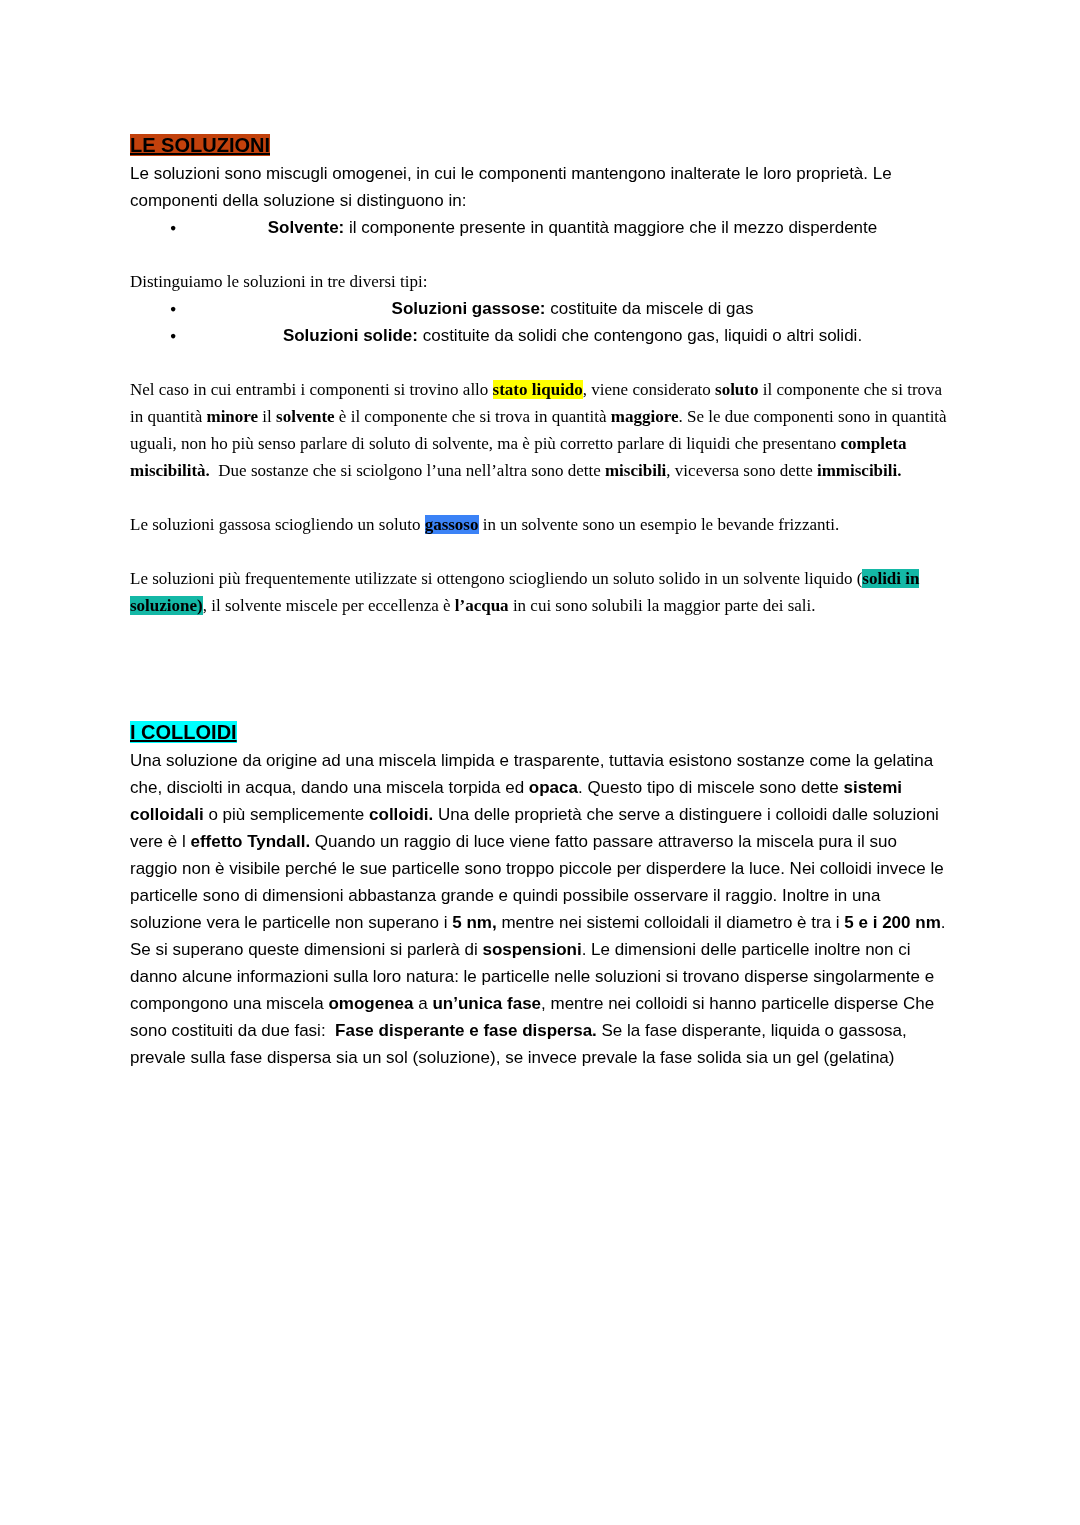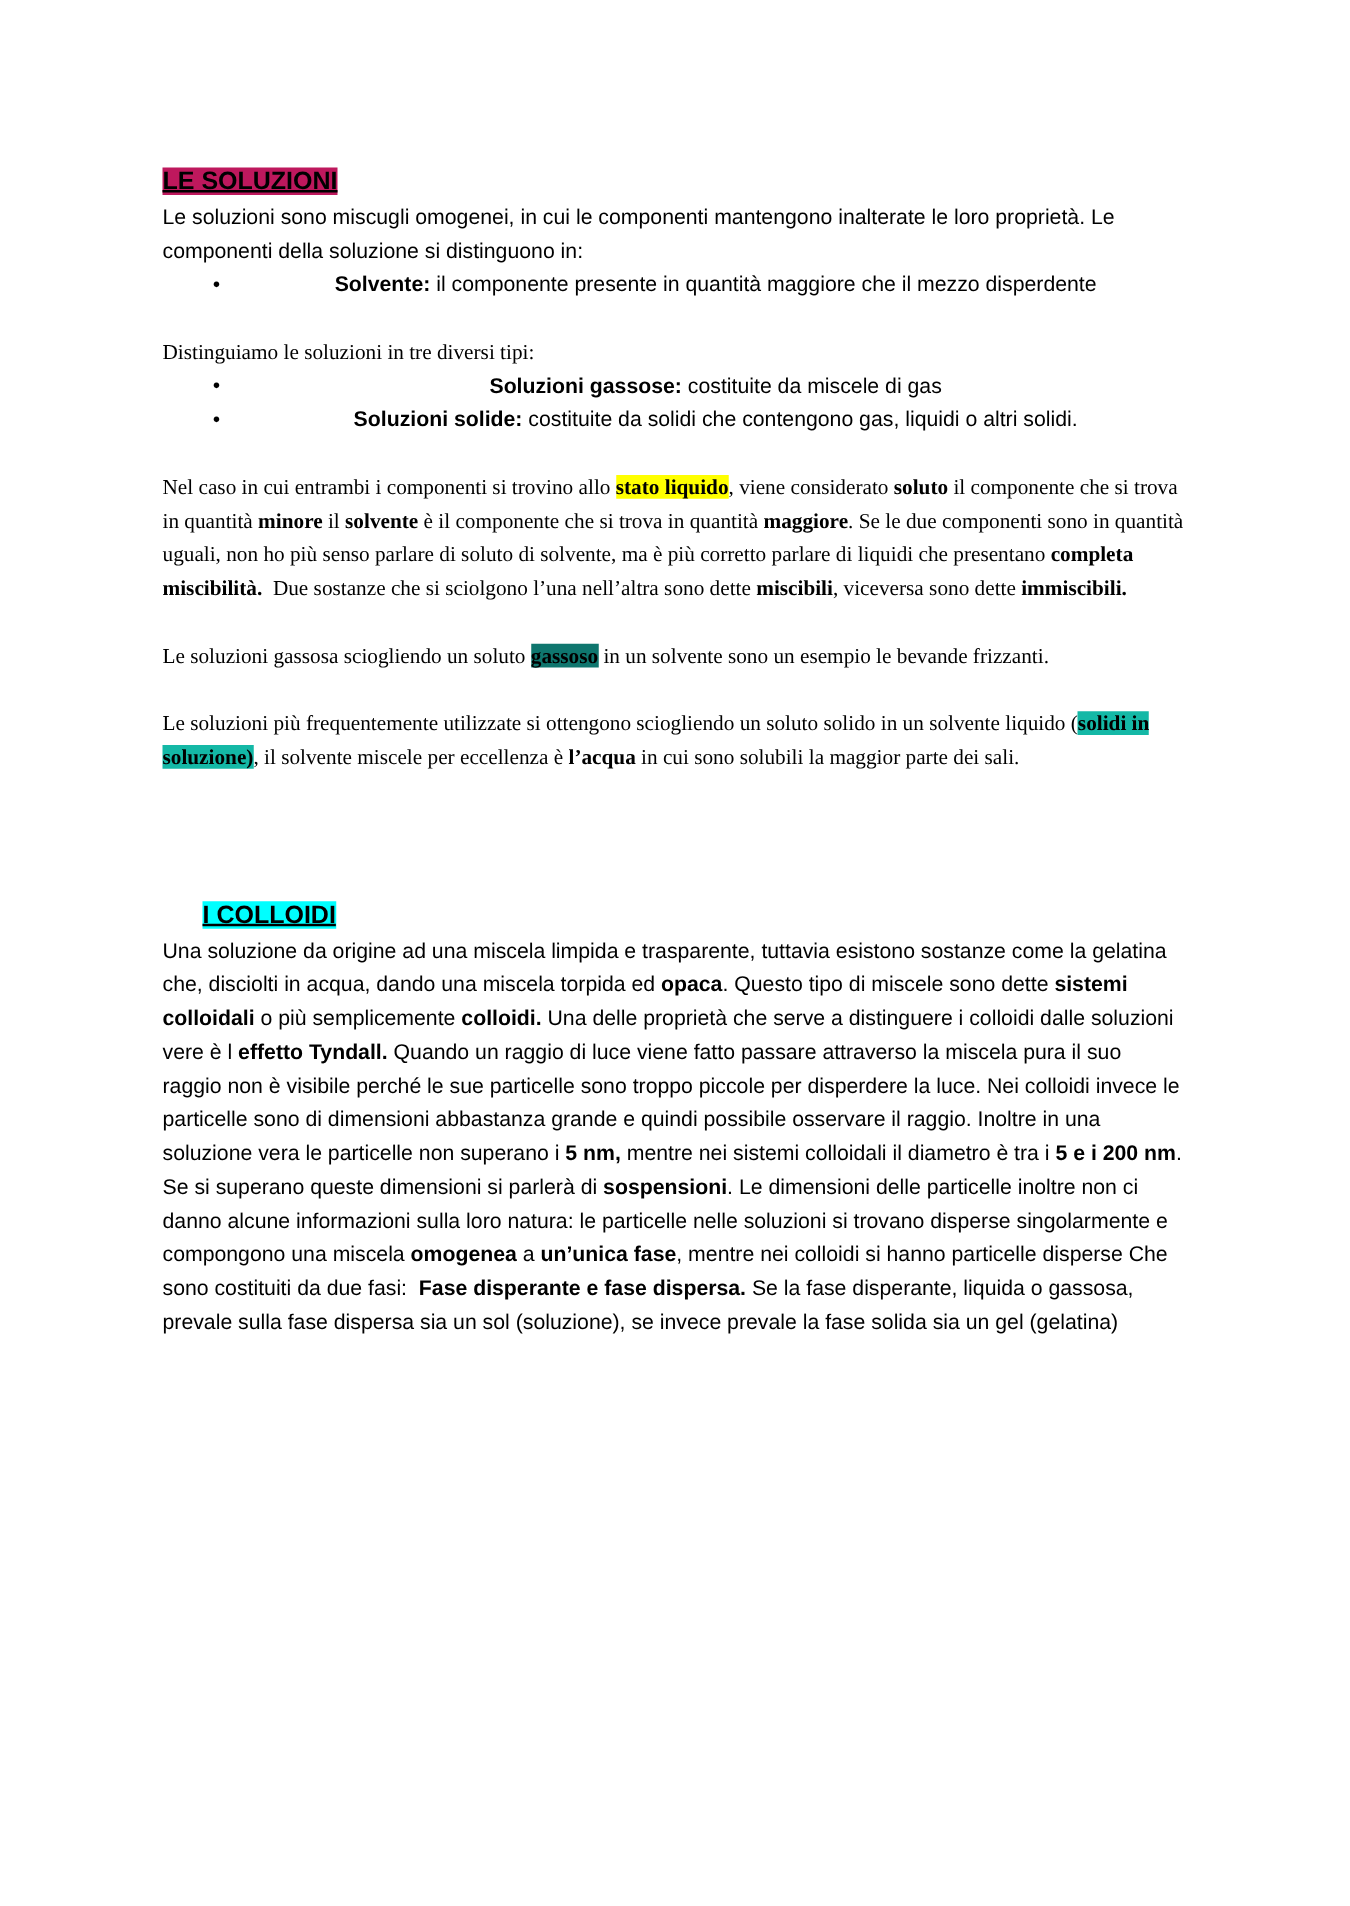--- a/index.html
+++ b/index.html
@@ -27,21 +27,20 @@
   }
   .para {
     margin: 0;
   }
   .blank-before {
     margin-top: 27px;
     font-family: Liberation Serif, serif;
   }
   .section-gap {
     margin-top: 98px;
-    margin-left: 32px;
   }
   .bullets {
     list-style: none;
     margin: 0;
     padding: 0 0 0 67px;
     text-align: center;
   }
   .bullet {
     position: relative;
     margin: 0;
@@ -55,38 +54,38 @@
     line-height: 27px;
   }
   .b { font-weight: 700; }
   .u { text-decoration: underline; }
 </style>
 </head>
 <body>
 
 <div class="page">
 
-  <div class="heading"><span class="b u" style="background-color: #be185d;">LE SOLUZIONI</span></div>
+  <div class="heading"><span class="b u" style="background-color: #c2410c;">LE SOLUZIONI</span></div>
 
   <p class="para"><span>Le soluzioni sono miscugli omogenei, in cui le componenti mantengono inalterate le loro proprietà. Le componenti della soluzione si distinguono in:</span></p>
 
   <ul class="bullets">
     <li class="bullet"><span class="b">Solvente:</span><span> il componente presente in quantità maggiore che il mezzo disperdente</span></li>
   </ul>
 
   <p class="para blank-before"><span>Distinguiamo le soluzioni in tre diversi tipi:</span></p>
 
   <ul class="bullets">
     <li class="bullet"><span class="b">Soluzioni gassose:</span><span> costituite da miscele di gas</span></li>
     <li class="bullet"><span class="b">Soluzioni solide:</span><span> costituite da solidi che contengono gas, liquidi o altri solidi.</span></li>
   </ul>
 
   <p class="para blank-before"><span>Nel caso in cui entrambi i componenti si trovino allo </span><span class="b" style="background-color: rgb(255, 255, 0);">stato liquido</span><span>, viene considerato </span><span class="b">soluto</span><span> il componente che si trova in quantità </span><span class="b">minore</span><span> il </span><span class="b">solvente</span><span> è il componente che si trova in quantità </span><span class="b">maggiore</span><span>. Se le due componenti sono in quantità uguali, non ho più senso parlare di soluto di solvente, ma è più corretto parlare di liquidi che presentano </span><span class="b">completa miscibilità.</span><span> &nbsp;Due sostanze che si sciolgono l’una nell’altra sono dette </span><span class="b">miscibili</span><span>, viceversa sono dette </span><span class="b">immiscibili.</span></p>
 
-  <p class="para blank-before"><span>Le soluzioni gassosa sciogliendo un soluto </span><span class="b" style="background-color: #0f766e;">gassoso</span><span> in un solvente sono un esempio le bevande frizzanti.</span></p>
+  <p class="para blank-before"><span>Le soluzioni gassosa sciogliendo un soluto </span><span class="b" style="background-color: #3b82f6;">gassoso</span><span> in un solvente sono un esempio le bevande frizzanti.</span></p>
 
   <p class="para blank-before"><span>Le soluzioni più frequentemente utilizzate si ottengono sciogliendo un soluto solido in un solvente liquido (</span><span class="b" style="background-color: #14b8a6;">solidi in soluzione)</span><span>, il solvente miscele per eccellenza è </span><span class="b">l’acqua</span><span> in cui sono solubili la maggior parte dei sali.</span></p>
 
   <div class="heading section-gap"><span class="b u" style="background-color: rgb(0, 255, 255);">I COLLOIDI</span></div>
 
   <p class="para"><span>Una soluzione da origine ad una miscela limpida e trasparente, tuttavia esistono sostanze come la gelatina che, disciolti in acqua, dando una miscela torpida ed </span><span class="b">opaca</span><span>. Questo tipo di miscele sono dette </span><span class="b">sistemi colloidali</span><span> o più semplicemente </span><span class="b">colloidi.</span><span> Una delle proprietà che serve a distinguere i colloidi dalle soluzioni vere è l </span><span class="b">effetto Tyndall.</span><span> Quando un raggio di luce viene fatto passare attraverso la miscela pura il suo raggio non è visibile perché le sue particelle sono troppo piccole per disperdere la luce. Nei colloidi invece le particelle sono di dimensioni abbastanza grande e quindi possibile osservare il raggio. Inoltre in una soluzione vera le particelle non superano i </span><span class="b">5 nm,</span><span> mentre nei sistemi colloidali il diametro è tra i </span><span class="b">5 e i 200 nm</span><span>. Se si superano queste dimensioni si parlerà di </span><span class="b">sospensioni</span><span>. Le dimensioni delle particelle inoltre non ci danno alcune informazioni sulla loro natura: le particelle nelle soluzioni si trovano disperse singolarmente e compongono una miscela </span><span class="b">omogenea</span><span> a </span><span class="b">un’unica fase</span><span>, mentre nei colloidi si hanno particelle disperse Che sono costituiti da due fasi: &nbsp;</span><span class="b">Fase disperante e fase dispersa.</span><span> Se la fase disperante, liquida o gassosa, prevale sulla fase dispersa sia un sol (soluzione), se invece prevale la fase solida sia un gel (gelatina)</span></p>
 
 </div>
 
 </body></html>

